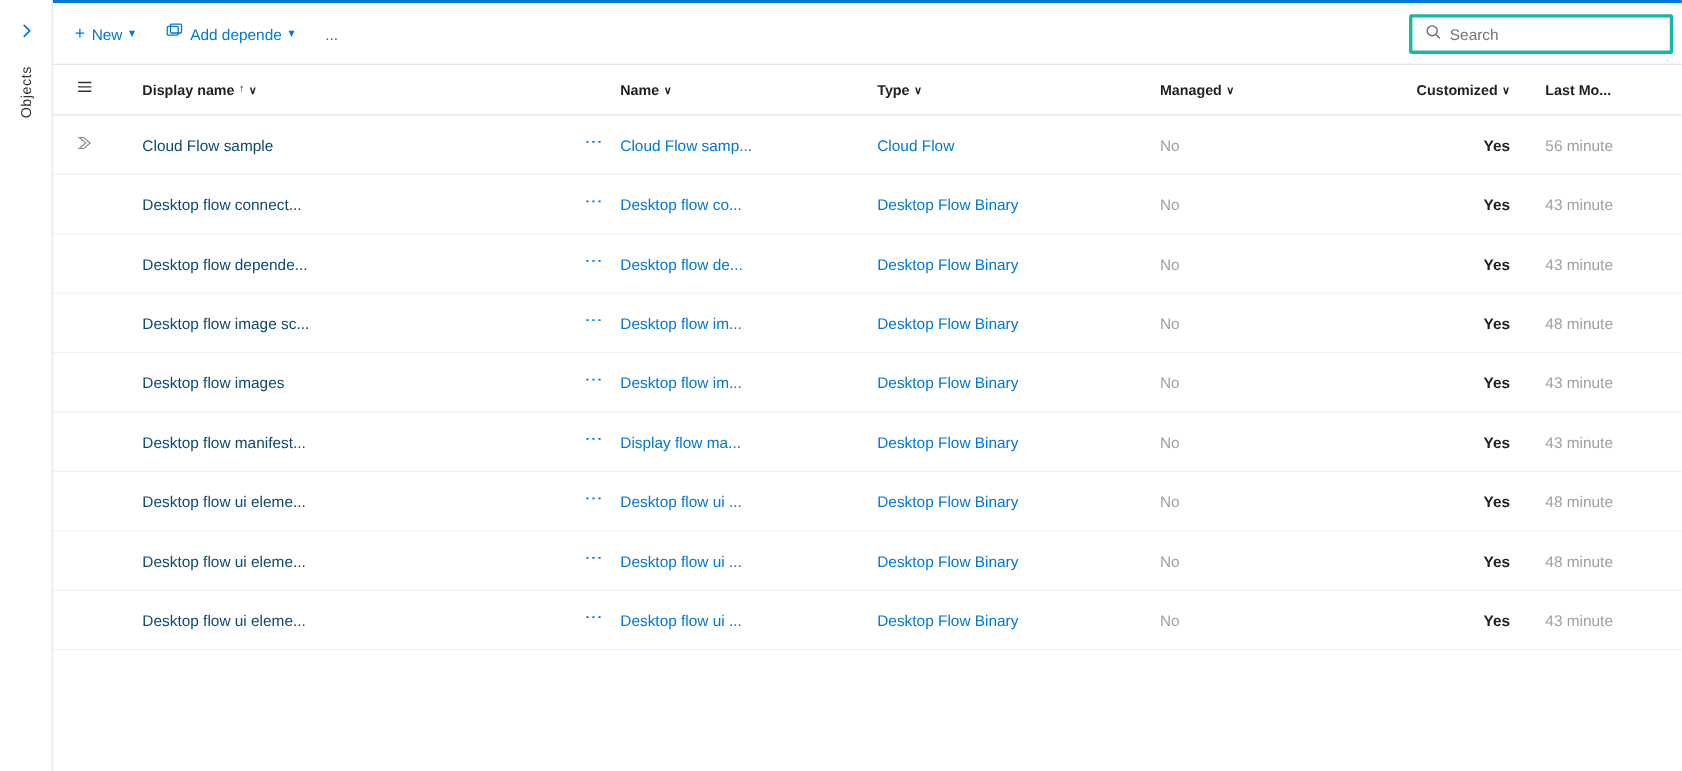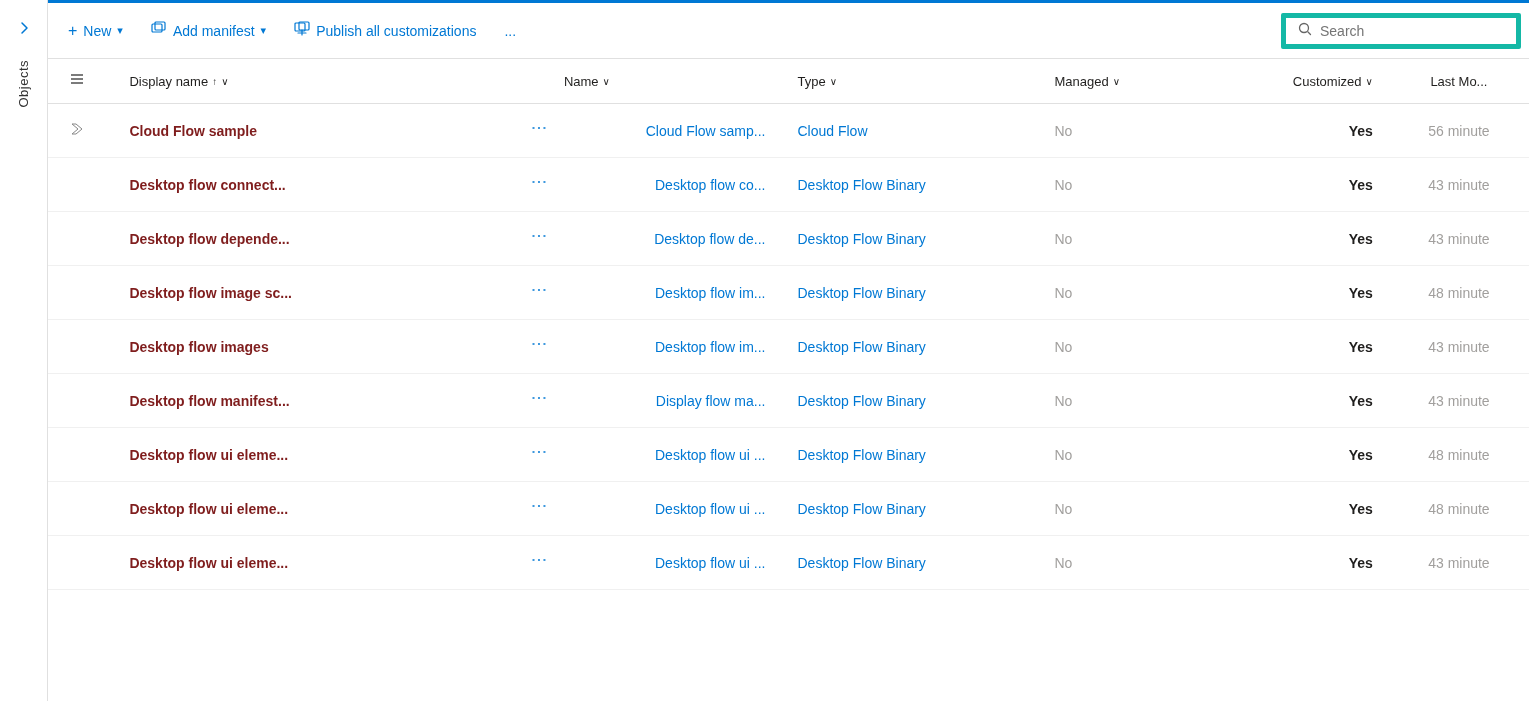--- a/index.html
+++ b/index.html
@@ -82,21 +82,21 @@
       font-size: 16px;
       font-weight: 300;
     }
     .toolbar-spacer {
       flex: 1;
     }
     .search-box {
       display: flex;
       align-items: center;
       gap: 8px;
-      border: 5px solid #14b8a6;
+      border: 3px solid #14b8a6;
       border-radius: 2px;
       padding: 6px 12px;
       width: 240px;
       height: 36px;
       color: #666;
       background: #fff;
       cursor: text;
     }
     .search-box input {
       border: none;
@@ -124,21 +124,21 @@
     }
     thead {
       position: sticky;
       top: 0;
       background: #fff;
       z-index: 10;
     }
     th {
       text-align: left;
       padding: 12px 16px;
-      font-weight: 400;
+      font-weight: 700;
       color: #201f1e;
       font-size: 13px;
       border-bottom: 1px solid #e0e0e0;
       white-space: nowrap;
       overflow: hidden;
     }
     th .sort-icon {
       display: inline-flex;
       align-items: center;
       gap: 4px;
@@ -150,29 +150,28 @@
       overflow: hidden;
       text-overflow: ellipsis;
       white-space: nowrap;
     }
     .col-display { width: 340px; }
     .col-menu { width: 32px; }
     .col-name { width: 200px; }
     .col-type { width: 220px; }
     .col-managed { width: 140px; }
     .col-customized { width: 160px; text-align: right; }
-    .col-lastmod { width: 120px; text-align: center; }
+    .col-lastmod { width: 120px; }
 
     .display-name-text {
-      font-weight: 700;
-      color: #7f1d1d;
+      font-weight: 400;
+      color: #0c4a6e;
     }
     .name-text {
       color: #0078d4;
-      text-align: right;
     }
     .type-text {
       color: #0078d4;
     }
     .managed-text {
       color: #a19f9d;
     }
     .customized-text {
       color: #201f1e;
       font-weight: bold;
@@ -232,34 +231,24 @@
       <span style="font-size:11px; color:#0078d4;">▾</span>
     </button>
 
     <button class="toolbar-btn">
       <span style="font-size:13px;">
         <svg width="16" height="16" viewBox="0 0 16 16" fill="none" xmlns="http://www.w3.org/2000/svg">
           <rect x="1" y="3" width="10" height="8" rx="1" stroke="#0078d4" stroke-width="1.2"></rect>
           <rect x="4" y="1" width="10" height="8" rx="1" stroke="#0078d4" stroke-width="1.2"></rect>
         </svg>
       </span>
-      <span>Add manifest</span>
+      <span>Add depende</span>
       <span style="font-size:11px; color:#0078d4;">▾</span>
     </button>
 
-    <button class="toolbar-btn">
-      <span>
-        <svg width="16" height="16" viewBox="0 0 16 16" fill="none">
-          <rect x="1" y="2" width="10" height="8" rx="1" stroke="#0078d4" stroke-width="1.2"></rect>
-          <path d="M4 12h8M8 9v5" stroke="#0078d4" stroke-width="1.2" stroke-linecap="round"></path>
-          <rect x="5" y="1" width="10" height="8" rx="1" stroke="#0078d4" stroke-width="1.2"></rect>
-        </svg>
-      </span>
-      <span>Publish all customizations</span>
-    </button>
 
     <button class="toolbar-btn">
       <span>...</span>
     </button>
 
     <div class="toolbar-spacer"></div>
 
     <div class="search-box">
       <span class="search-icon-svg">
         <svg width="14" height="14" viewBox="0 0 14 14" fill="none">

